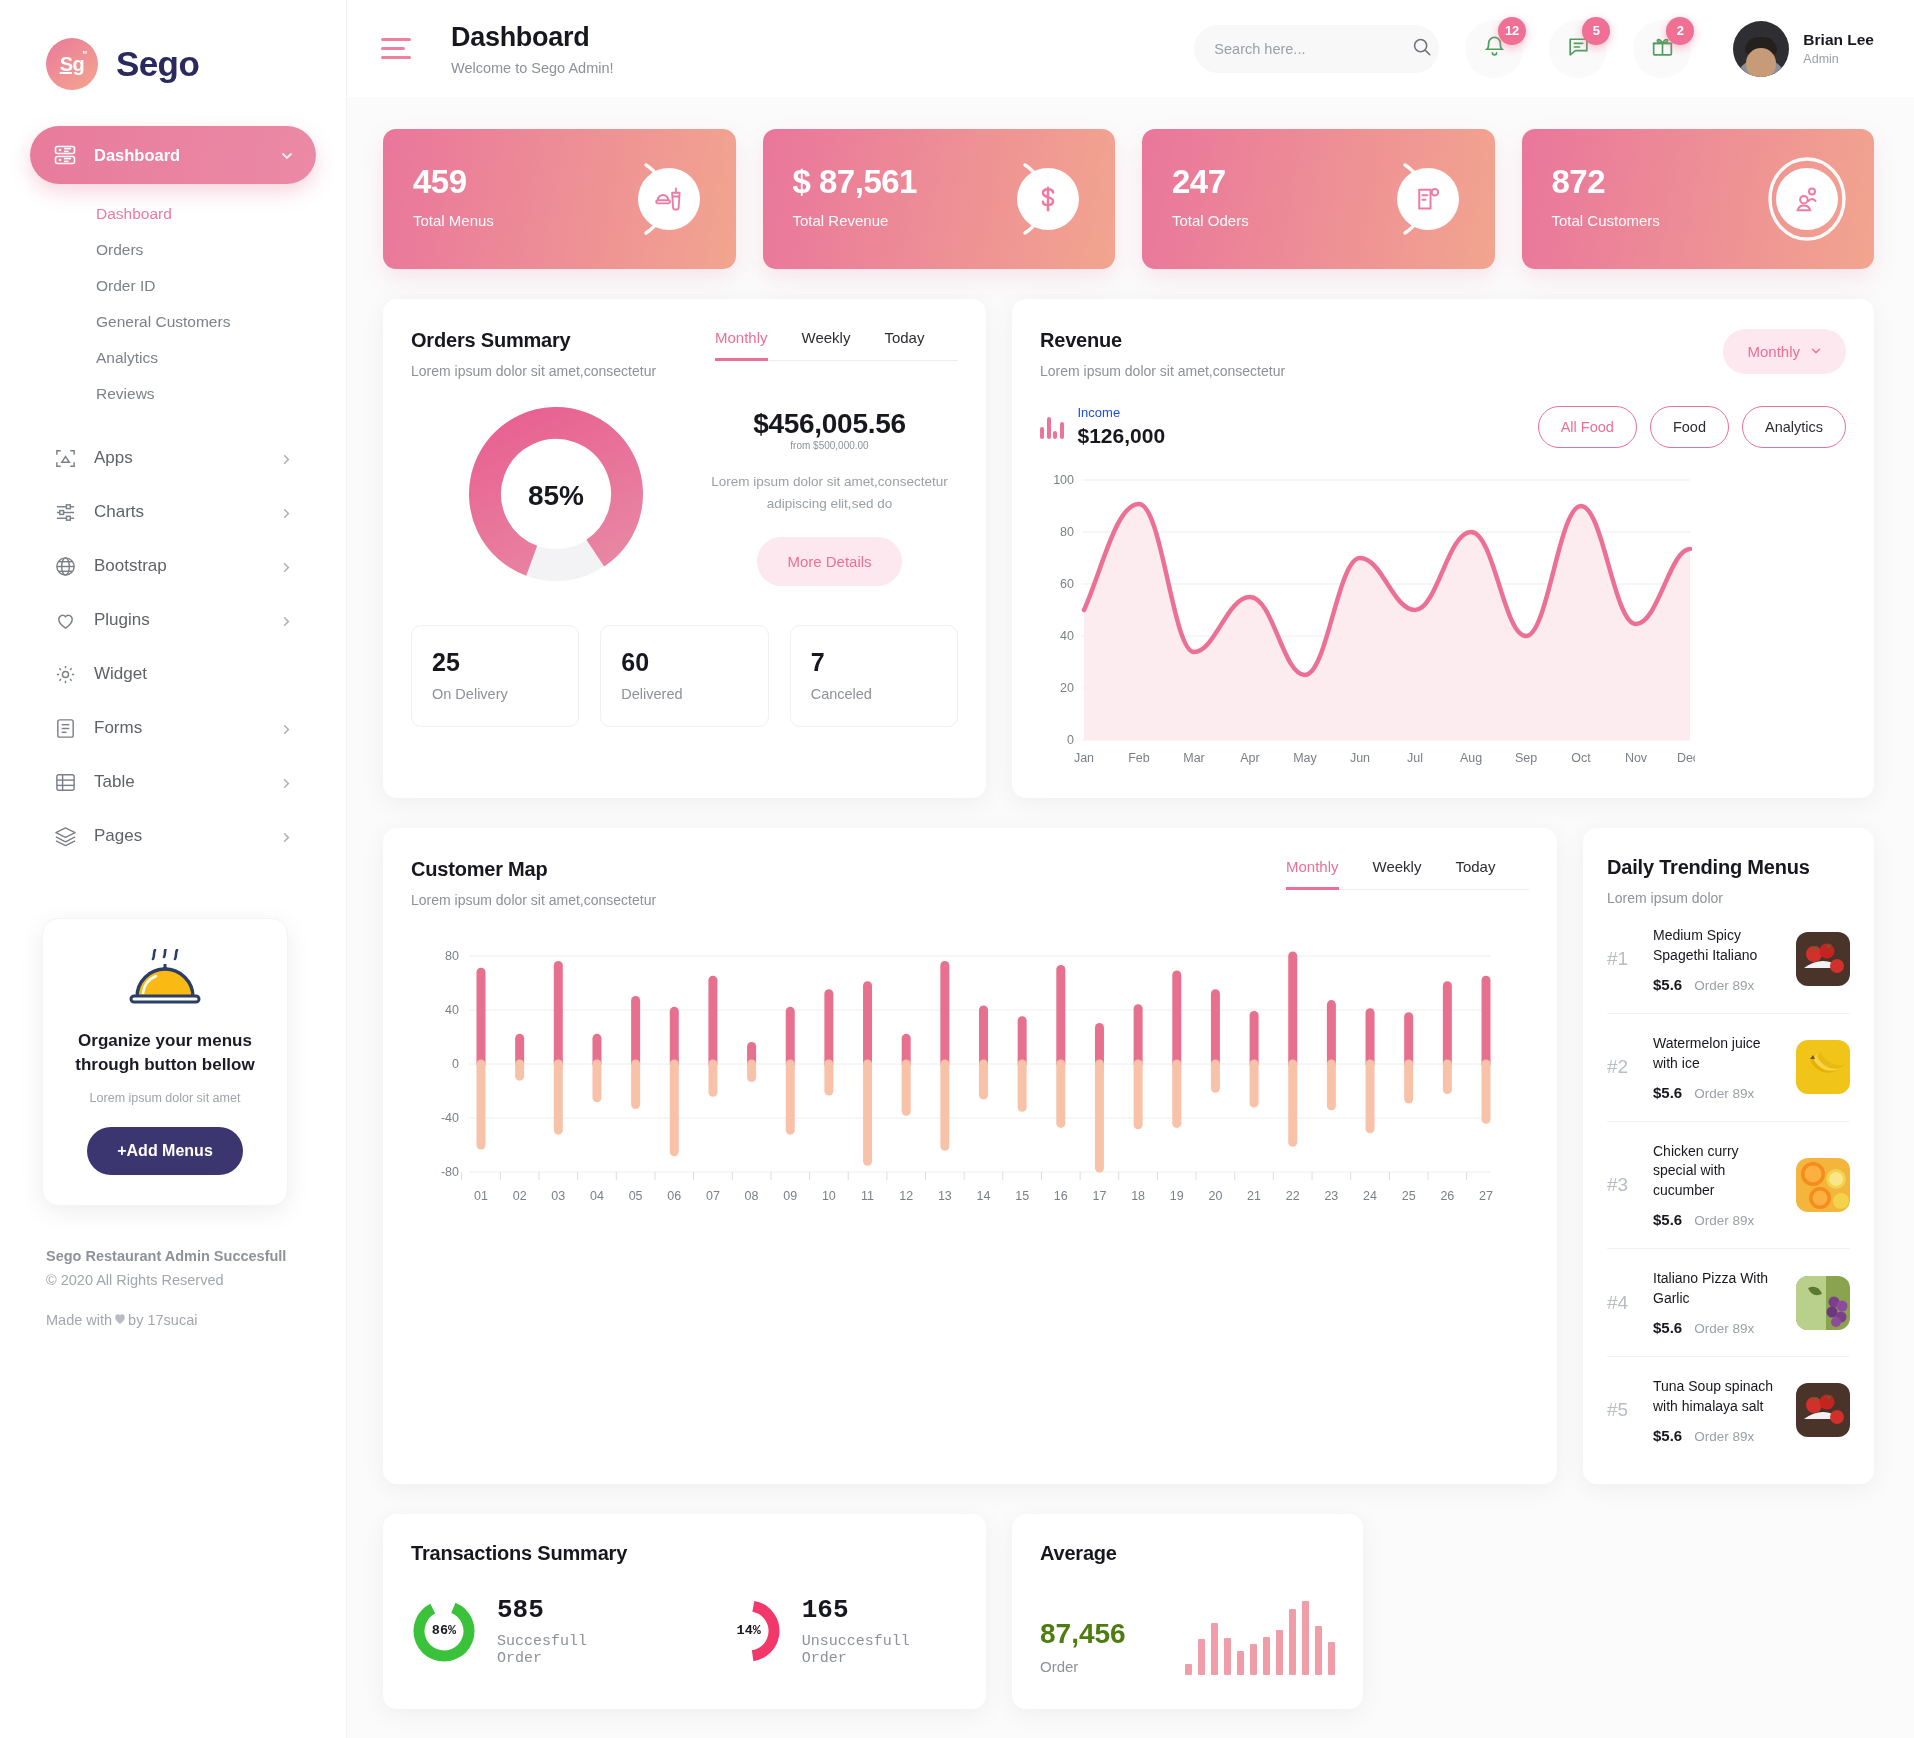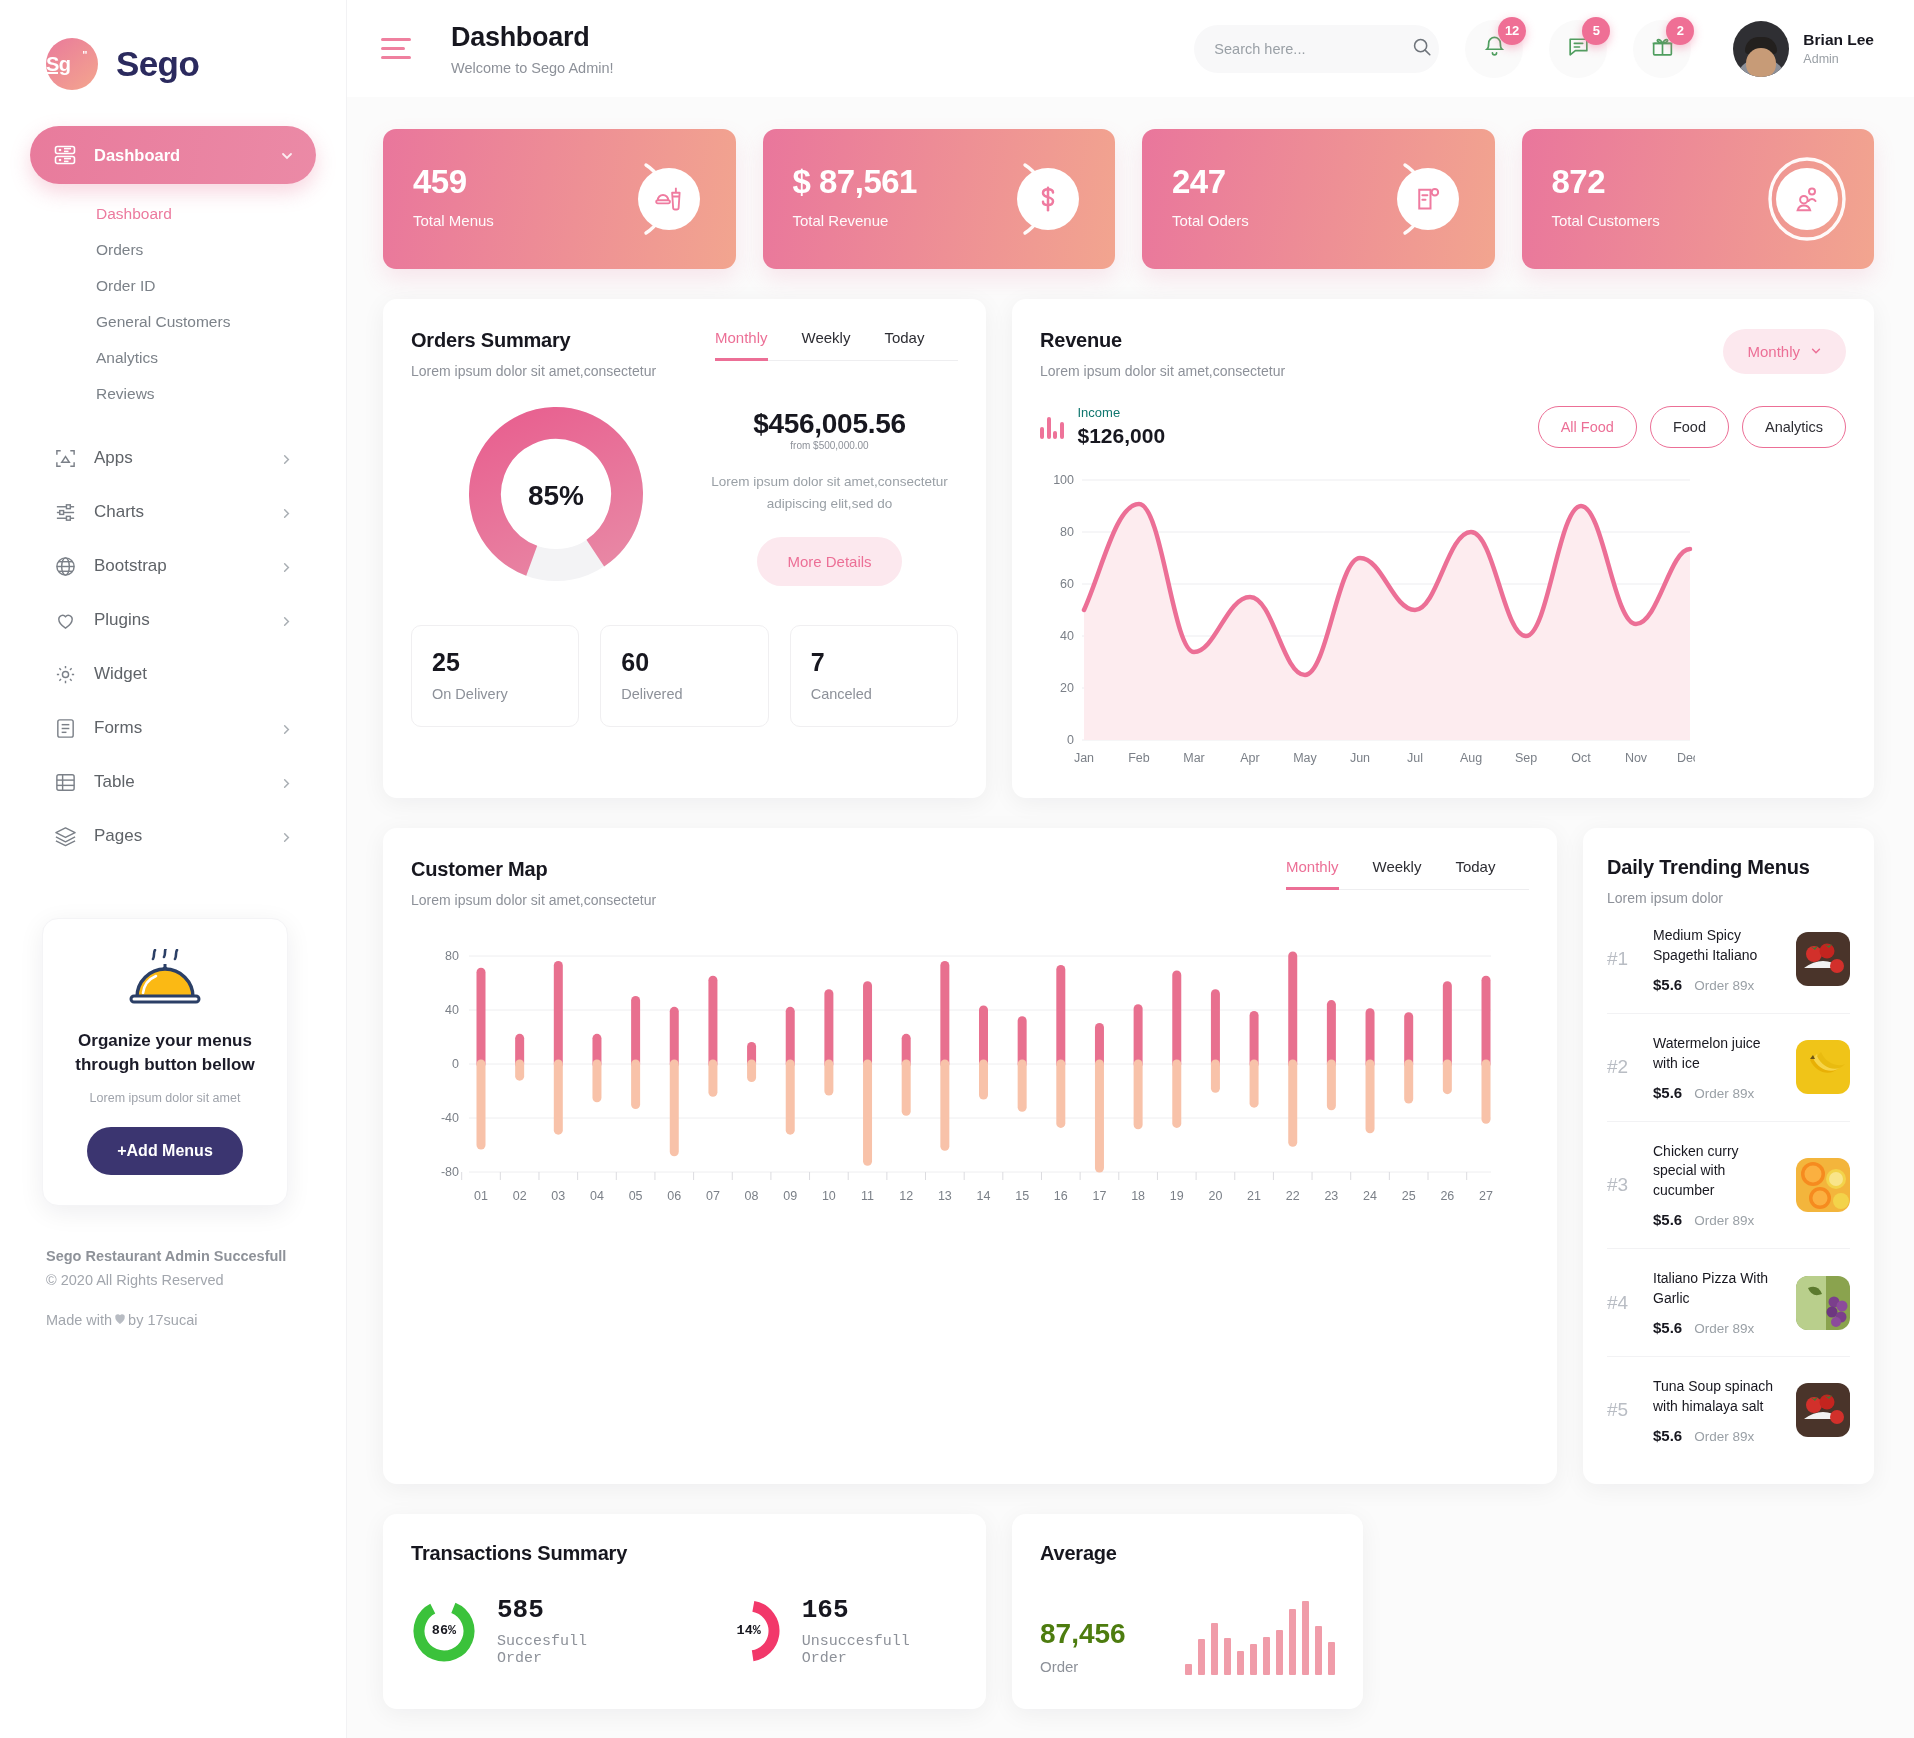--- a/index.html
+++ b/index.html
@@ -16,21 +16,21 @@
   .sidebar {
     width: 347px; min-width: 347px; height: 1738px;
     background: #ffffff; position: relative;
     border-right: 1px solid #f2f2f4;
   }
   .brand { display: flex; align-items: center; gap: 18px; padding: 38px 0 0 46px; }
   .brand-logo {
     width: 52px; height: 52px; border-radius: 50%;
     background: linear-gradient(140deg, #e97a9b 0%, #f4a68e 100%);
     color: #fff; font-weight: 700; font-size: 20px;
-    display: flex; align-items: center; 
+    display: flex; align-items: center; justify-content: center;
     letter-spacing: -0.5px; position: relative; text-decoration: underline;
   }
   .brand-logo sup { font-size: 11px; position: absolute; top: 11px; right: 11px; }
   .brand-name { font-size: 35px; font-weight: 700; color: #2b2a5e; letter-spacing: -0.6px; }
 
   .nav { margin-top: 36px; padding: 0 30px; }
   .nav-main {
     display: flex; align-items: center; gap: 16px;
     height: 58px; padding: 0 22px;
     border-radius: 29px;
@@ -188,21 +188,21 @@
   .rev-top { display: flex; justify-content: space-between; align-items: flex-start; }
   .dropdown {
     background: #fce8ee; color: #ec6f96; border: 0; font-size: 15px;
     padding: 14px 24px; border-radius: 24px; cursor: pointer;
     display: flex; align-items: center; gap: 10px; font-family: inherit;
   }
   .rev-sub { display: flex; align-items: flex-end; justify-content: space-between; margin-top: 26px; }
   .income { display: flex; align-items: center; gap: 14px; }
   .income .bars { display: flex; align-items: flex-end; gap: 2.5px; height: 24px; }
   .income .bars i { width: 4px; background: #ee7399; border-radius: 2px; display: block; }
-  .income .t { font-size: 13px; color: #0f766e; }
+  .income .t { font-size: 13px; color: #1d4ed8; }
   .income .v { font-size: 21px; font-weight: 700; color: #17171f; margin-top: 4px; }
   .pills { display: flex; gap: 13px; }
   .pill {
     border: 1px solid #ec6f96; color: #2d2d33; background: #fff;
     font-size: 14.5px; padding: 12px 22px; border-radius: 22px; cursor: pointer;
     font-family: inherit;
   }
   .pill.active { color: #ec6f96; }
 
   

